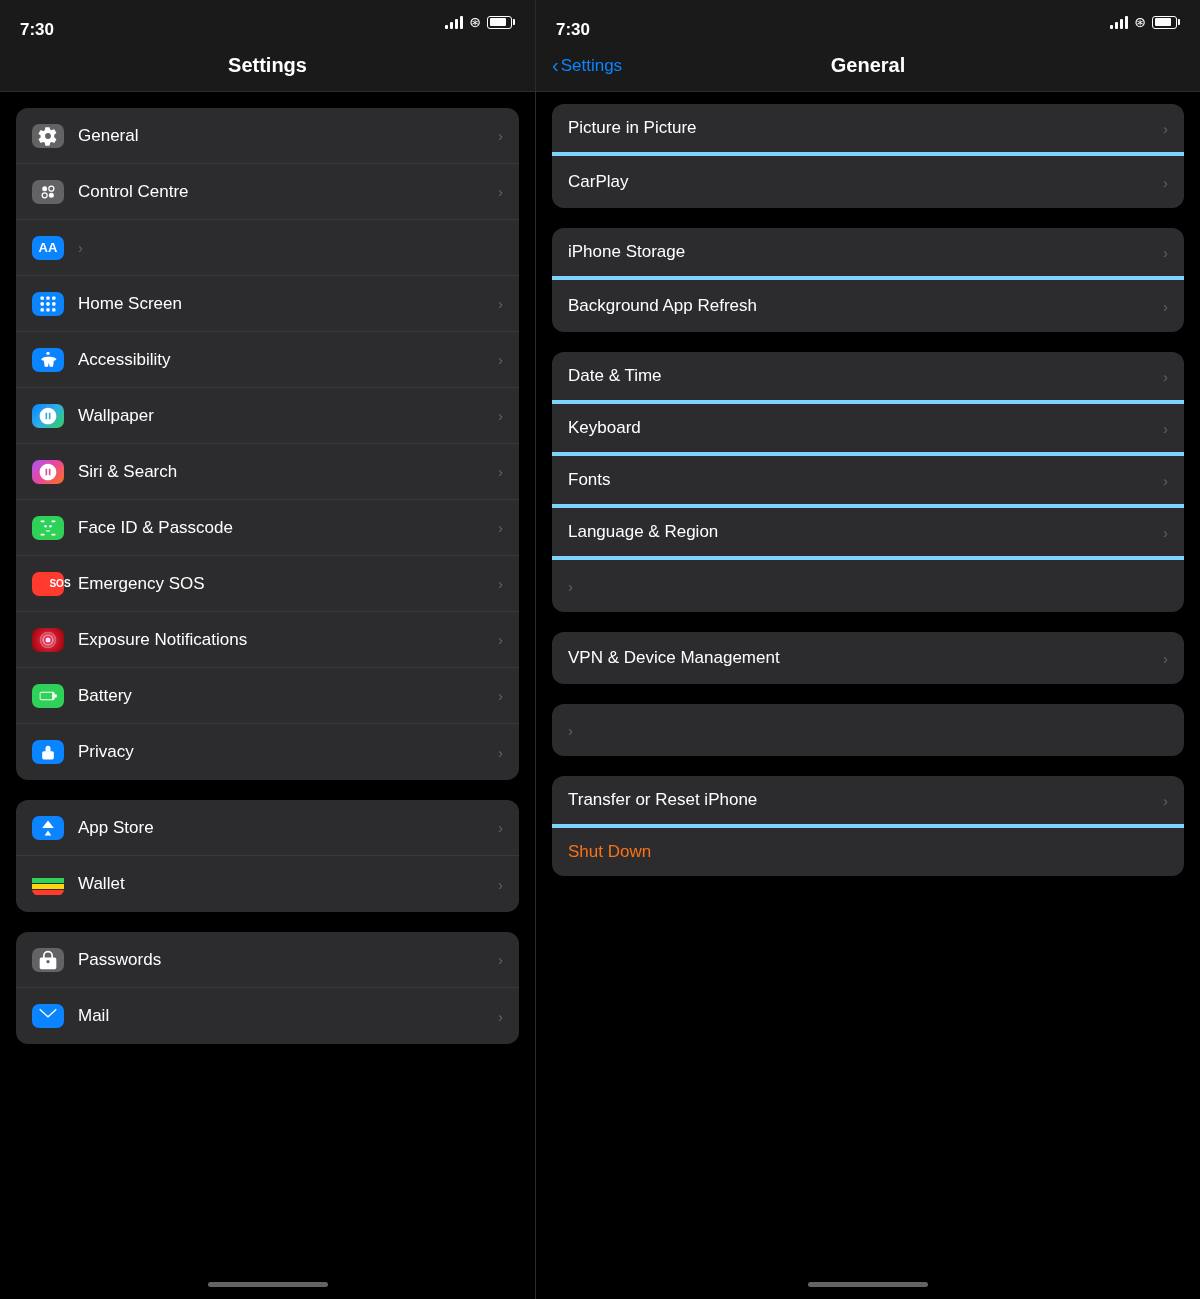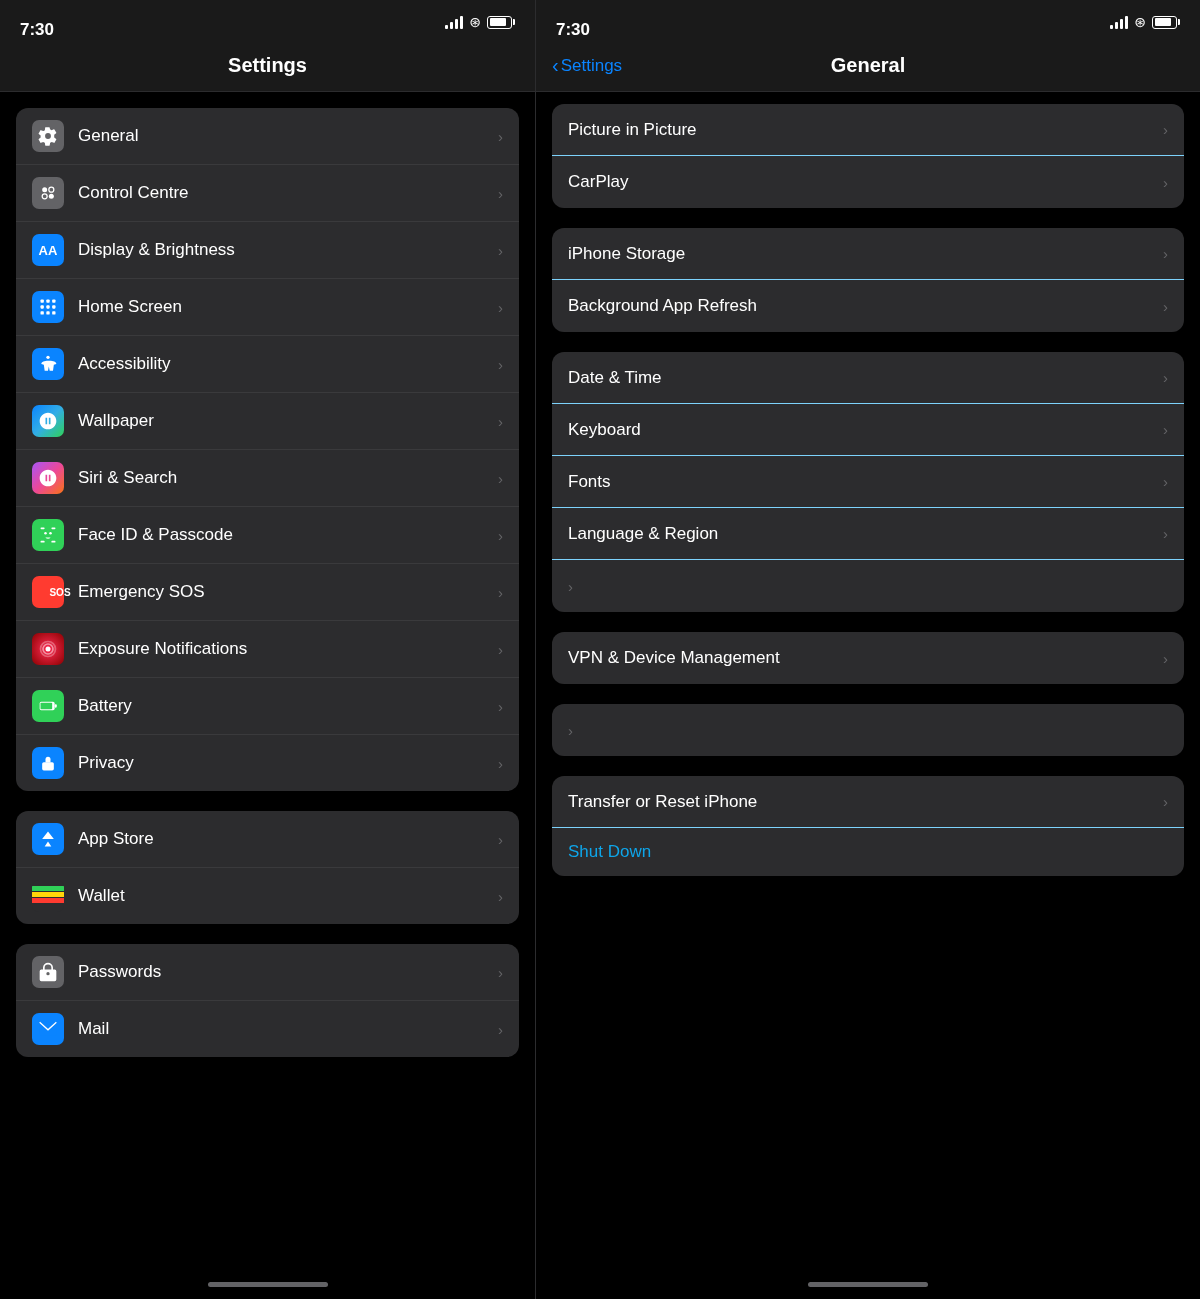--- a/index.html
+++ b/index.html
@@ -170,21 +170,21 @@
       cursor: pointer;
       min-height: 56px;
     }
 
     .settings-row:last-child {
       border-bottom: none;
     }
 
     .row-icon {
       width: 32px;
-      height: 32px;
+      height: 24px;
       border-radius: 7px;
       margin-right: 14px;
       display: flex;
       align-items: center;
       justify-content: center;
       flex-shrink: 0;
       font-size: 18px;
     }
 
     .row-label {
@@ -211,21 +211,21 @@
       padding: 12px 16px;
       background: #000;
     }
 
     .right-scroll::-webkit-scrollbar { display: none; }
 
     .right-row {
       display: flex;
       align-items: center;
       padding: 14px 16px;
-      border-bottom: 1px solid #7dd3fc;
+      border-bottom: 4px solid #7dd3fc;
       cursor: pointer;
       min-height: 52px;
     }
 
     .right-row:last-child {
       border-bottom: none;
     }
 
     .right-row-label {
       flex: 1;
@@ -239,21 +239,21 @@
     }
 
     .shutdown-row {
       display: flex;
       align-items: center;
       padding: 14px 16px;
       cursor: pointer;
     }
 
     .shutdown-label {
-      color: #0ea5e9;
+      color: #f97316;
       font-size: 17px;
     }
 
     
     .home-indicator {
       height: 30px;
       display: flex;
       align-items: center;
       justify-content: center;
       background: #000;
@@ -337,21 +337,20 @@
             </svg>
         </div>
         <span class="row-label">Control Centre</span>
         <span class="row-chevron">›</span>
       </div>
 
       <div class="settings-row">
         <div class="row-icon icon-blue">
           <span style="color:white;font-size:13px;font-weight:700">AA</span>
         </div>
-        <span class="row-label">Display &amp; Brightness</span>
         <span class="row-chevron">›</span>
       </div>
 
       <div class="settings-row">
         <div class="row-icon icon-blue">
           <svg class="icon-svg" viewBox="0 0 24 24" fill="white">
               <rect x="3" y="3" width="4" height="4" rx="1"></rect>
               <rect x="10" y="3" width="4" height="4" rx="1"></rect>
               <rect x="17" y="3" width="4" height="4" rx="1"></rect>
               <rect x="3" y="10" width="4" height="4" rx="1"></rect>

